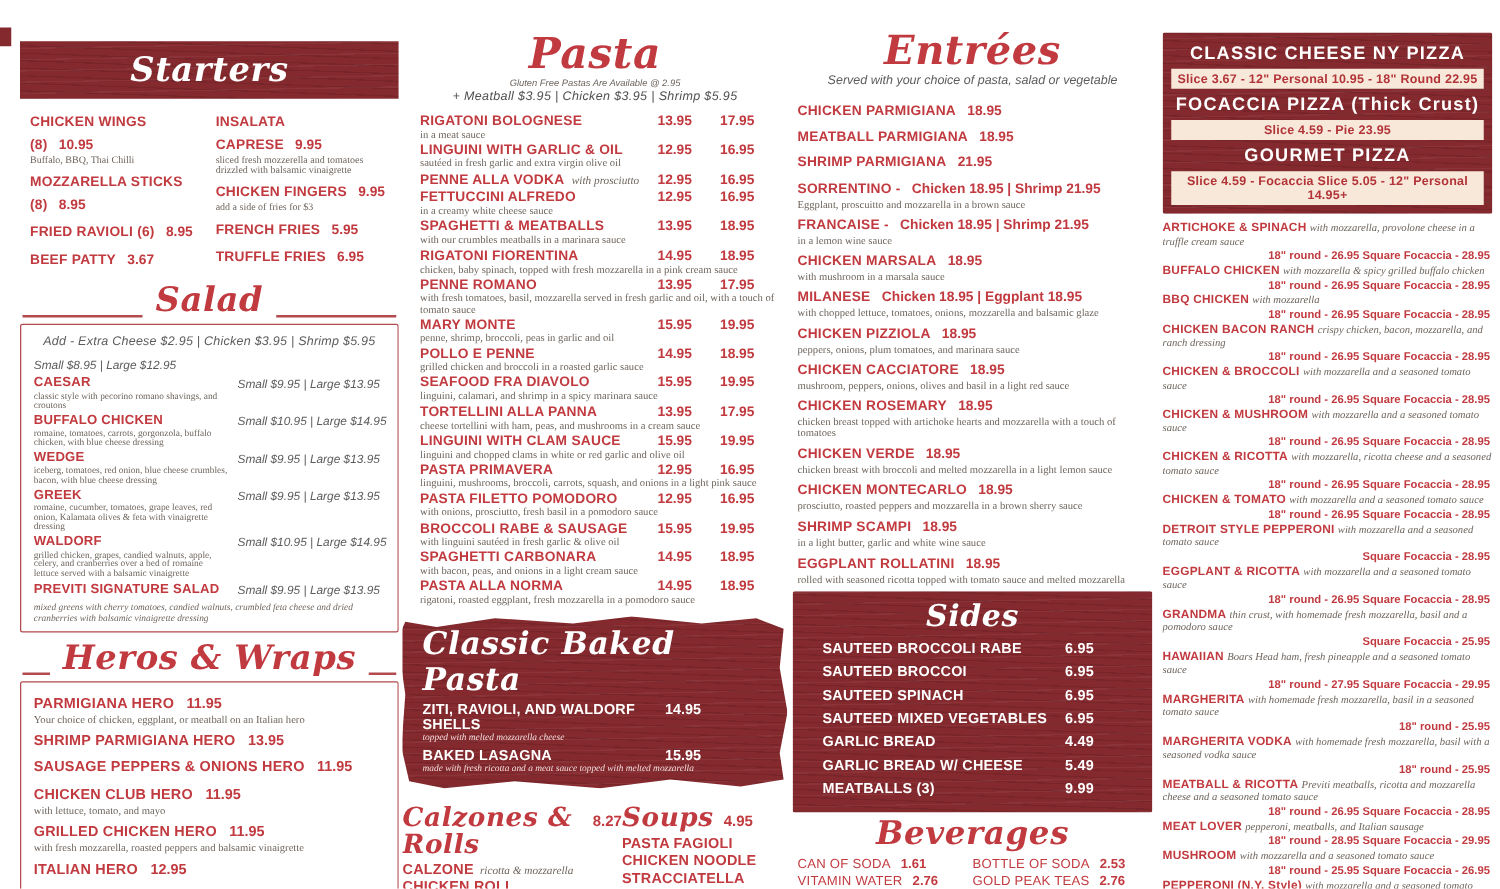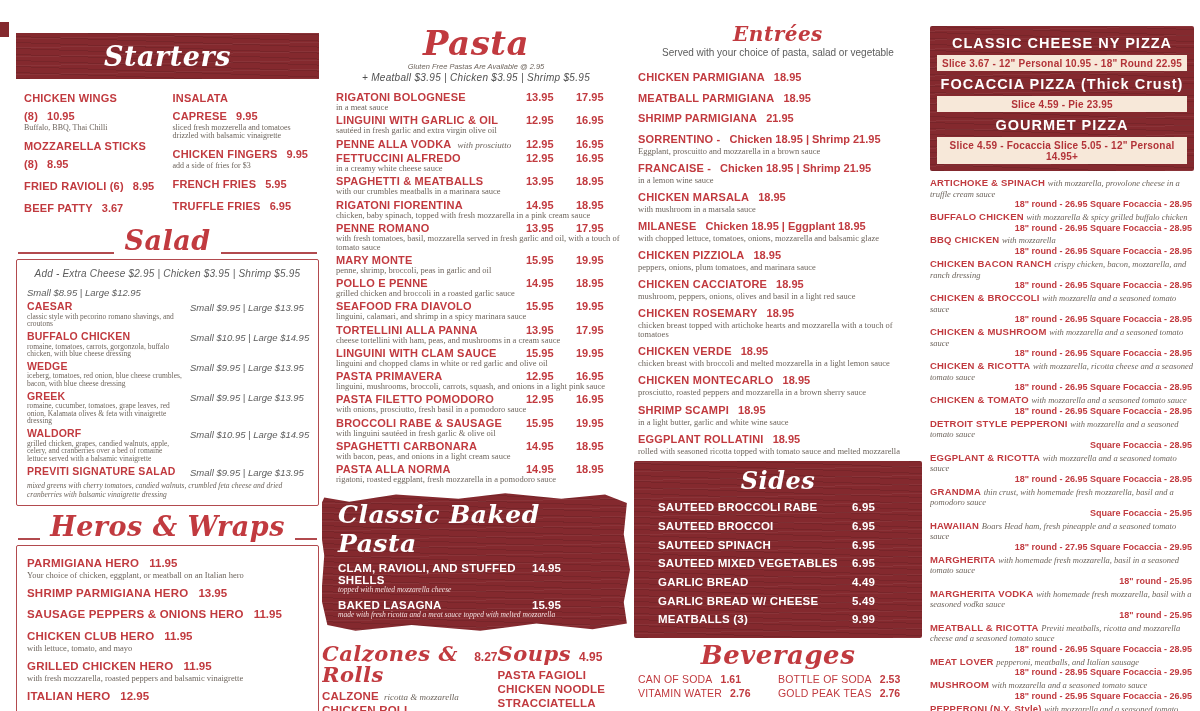--- a/index.html
+++ b/index.html
@@ -94,22 +94,22 @@
   .cz-right{width:43%}
   .cz-head{display:flex;align-items:baseline;gap:8px}
   .cz-head .script{font-size:21px;line-height:1}
   .cz-head .iprice{font-size:12px}
   .cz-list{margin-top:4px}
   .cz-item{font-size:11.5px;line-height:1.25}
   .cz-item .inline-desc{font-size:9px;margin-left:5px}
 
   
   .ent-head{text-align:center;margin-top:24px}
-  .ent-head .script{font-size:20px;line-height:1}
-  .ent-sub{font-size:10px;color:#5c5c5c;margin-top:3px}
+  .ent-head .script{font-size:32px;line-height:1}
+  .ent-sub{font-size:10px;font-style:italic;color:#5c5c5c;margin-top:3px}
   .ent-list{margin:9px 0 0 4px}
   .en-item{margin-bottom:2.5px}
   .en-item .iname{font-size:11px;line-height:1.15}
   .en-item .iprice{font-size:11px;margin-left:9px;font-weight:700}
   .en-item .idesc{font-size:8.5px}
 
   
   .sides-box{margin-top:6px;padding:5px 24px 9px;color:#fff;border-radius:2px}
   .sides-box .script{display:block;text-align:center;font-size:24px;margin-bottom:3px}
   .sd-row{display:flex;font-weight:700;font-size:11.5px;line-height:1.62;letter-spacing:.2px}
@@ -497,21 +497,21 @@
         <div class="idesc">rigatoni, roasted eggplant, fresh mozzarella in a pomodoro sauce</div>
       </div>
     </div>
 
   <div class="baked woodbox">
     <span class="script">Classic Baked Pasta</span>
     <div>
 
         <div class="bk-item">
           <div class="bk-row">
-            <span class="bname">CLAM, RAVIOLI, AND STUFFED SHELLS</span>
+            <span class="bname">ZITI, RAVIOLI, AND WALDORF SHELLS</span>
             <span class="bprice">14.95</span>
           </div>
           <div class="bdesc">topped with melted mozzarella cheese</div>
         </div>
 
         <div class="bk-item">
           <div class="bk-row">
             <span class="bname">BAKED LASAGNA</span>
             <span class="bprice">15.95</span>
           </div>

